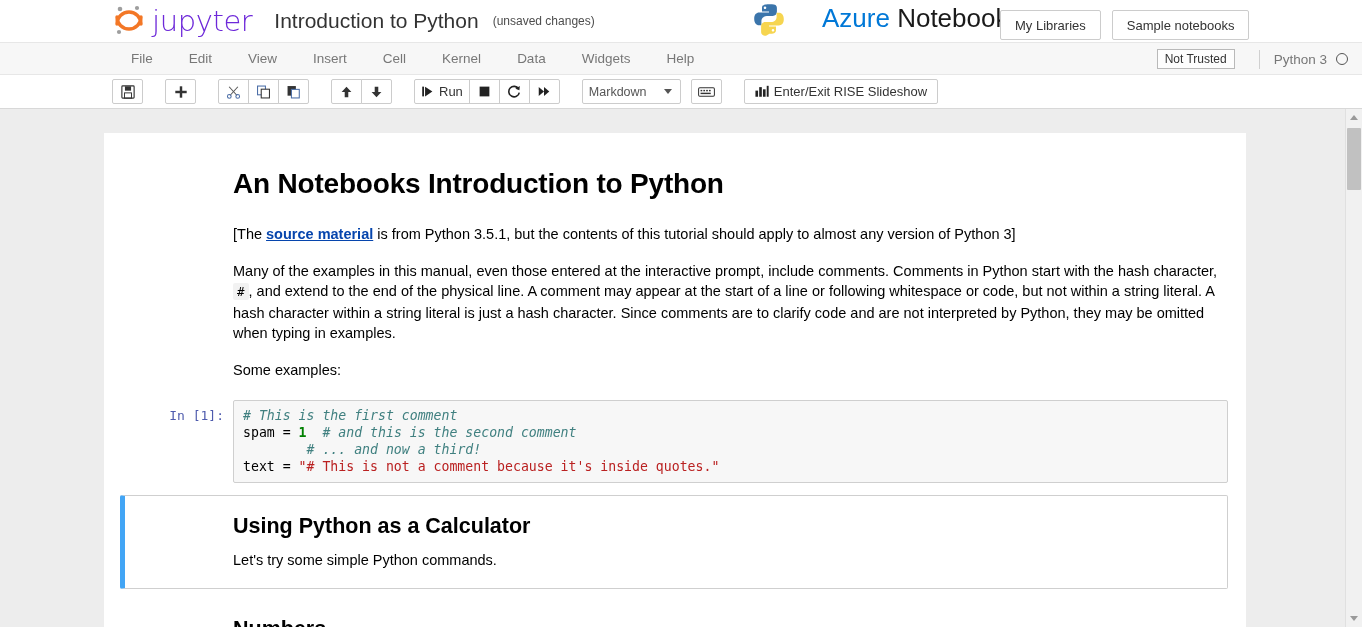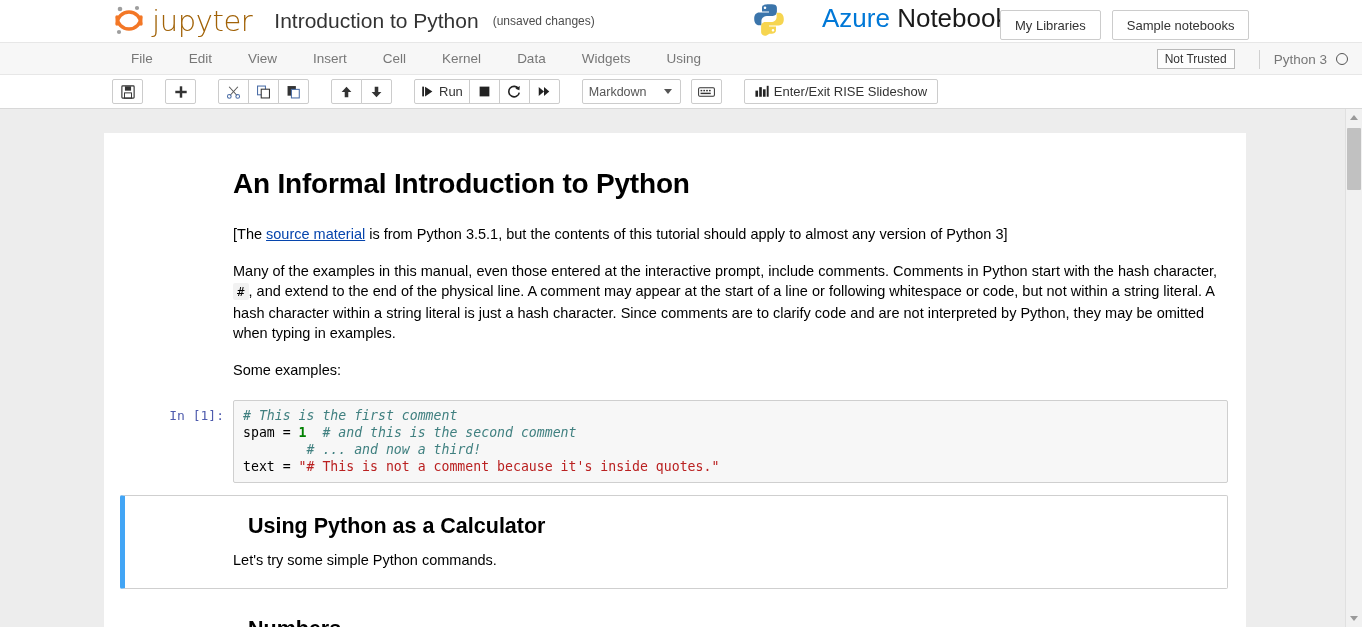--- a/index.html
+++ b/index.html
@@ -21,21 +21,21 @@
     display: flex;
     align-items: center;
   }
   #jupyter-brand {
     display: flex; align-items: center;
     margin-left: 112px;
   }
   .jup-logo { width: 38px; height: 34px; display: block; }
   .jup-word {
     font-size: 29px;
-    color: #a16207;
+    color: #6d28d9;
     font-weight: 300;
     letter-spacing: -0.4px;
     margin-left: 2px;
     font-family: "DejaVu Sans", sans-serif;
   }
   #nb-title {
     font-size: 21px;
     color: #333333;
     margin-left: 22px;
     white-space: nowrap;
@@ -219,30 +219,30 @@
     font-size: 28px;
     font-weight: bold;
     color: #000;
     margin: 0 0 24px 0;
     letter-spacing: -0.2px;
   }
   h2.nb-h2 {
     font-size: 21.5px;
     font-weight: bold;
     color: #000;
-    margin: 0 0 11px 15px;
+    margin: 0 0 11px 0;
   }
   p.nb-p {
     font-size: 14.5px;
     line-height: 20.6px;
     color: #000;
     margin: 0 0 16px 0;
   }
   p.nb-p.last { margin-bottom: 0; }
-  a.nb-link { color: #0645ad; text-decoration: underline; }
+  a.nb-link { color: #0645ad; text-decoration: underline; font-weight: bold; }
   code.inline {
     font-family: "DejaVu Sans Mono", monospace;
     font-size: 12.5px;
     background: #f2f2f2;
     border-radius: 2px;
     padding: 1px 4px;
     color: #000;
   }
 
   
@@ -363,21 +363,21 @@
 <div id="menubar">
   <div id="menu-items">
     <div class="menu-item">File</div>
     <div class="menu-item">Edit</div>
     <div class="menu-item">View</div>
     <div class="menu-item">Insert</div>
     <div class="menu-item">Cell</div>
     <div class="menu-item">Kernel</div>
     <div class="menu-item">Data</div>
     <div class="menu-item">Widgets</div>
-    <div class="menu-item">Using</div>
+    <div class="menu-item">Help</div>
   </div>
   <div id="menubar-right">
     <div id="trust-badge">Not Trusted</div>
     <div id="kernel-area">
       <span id="kernel-name">Python 3</span>
       <span id="kernel-circle"></span>
     </div>
   </div>
 </div>
 
@@ -492,21 +492,21 @@
     </svg>
     <span class="tb-label">Enter/Exit RISE Slideshow</span>
   </div>
 </div>
 
 <div id="body-area">
   <div id="notebook-panel">
 
     <div class="cell">
       <div class="md-inner">
-        <h1 class="nb-h1">An Informal Introduction to Python</h1>
+        <h1 class="nb-h1">An Notebooks Introduction to Python</h1>
         <p class="nb-p"><span>[The </span><a class="nb-link" href="#">source material</a><span> is from Python 3.5.1, but the contents of this tutorial should apply to almost any version of Python 3]</span></p>
         <p class="nb-p"><span>Many of the examples in this manual, even those entered at the interactive prompt, include comments. Comments in Python start with the hash character, </span><code class="inline">#</code><span>, and extend to the end of the physical line. A comment may appear at the start of a line or following whitespace or code, but not within a string literal. A hash character within a string literal is just a hash character. Since comments are to clarify code and are not interpreted by Python, they may be omitted when typing in examples.</span></p>
         <p class="nb-p last">Some examples:</p>
       </div>
     </div>
 
     <div class="code-cell">
       <div class="prompt">In [1]:</div>
       <div class="input-area">
         <pre class="codebox"><span class="tok-comment"># This is the first comment</span>

